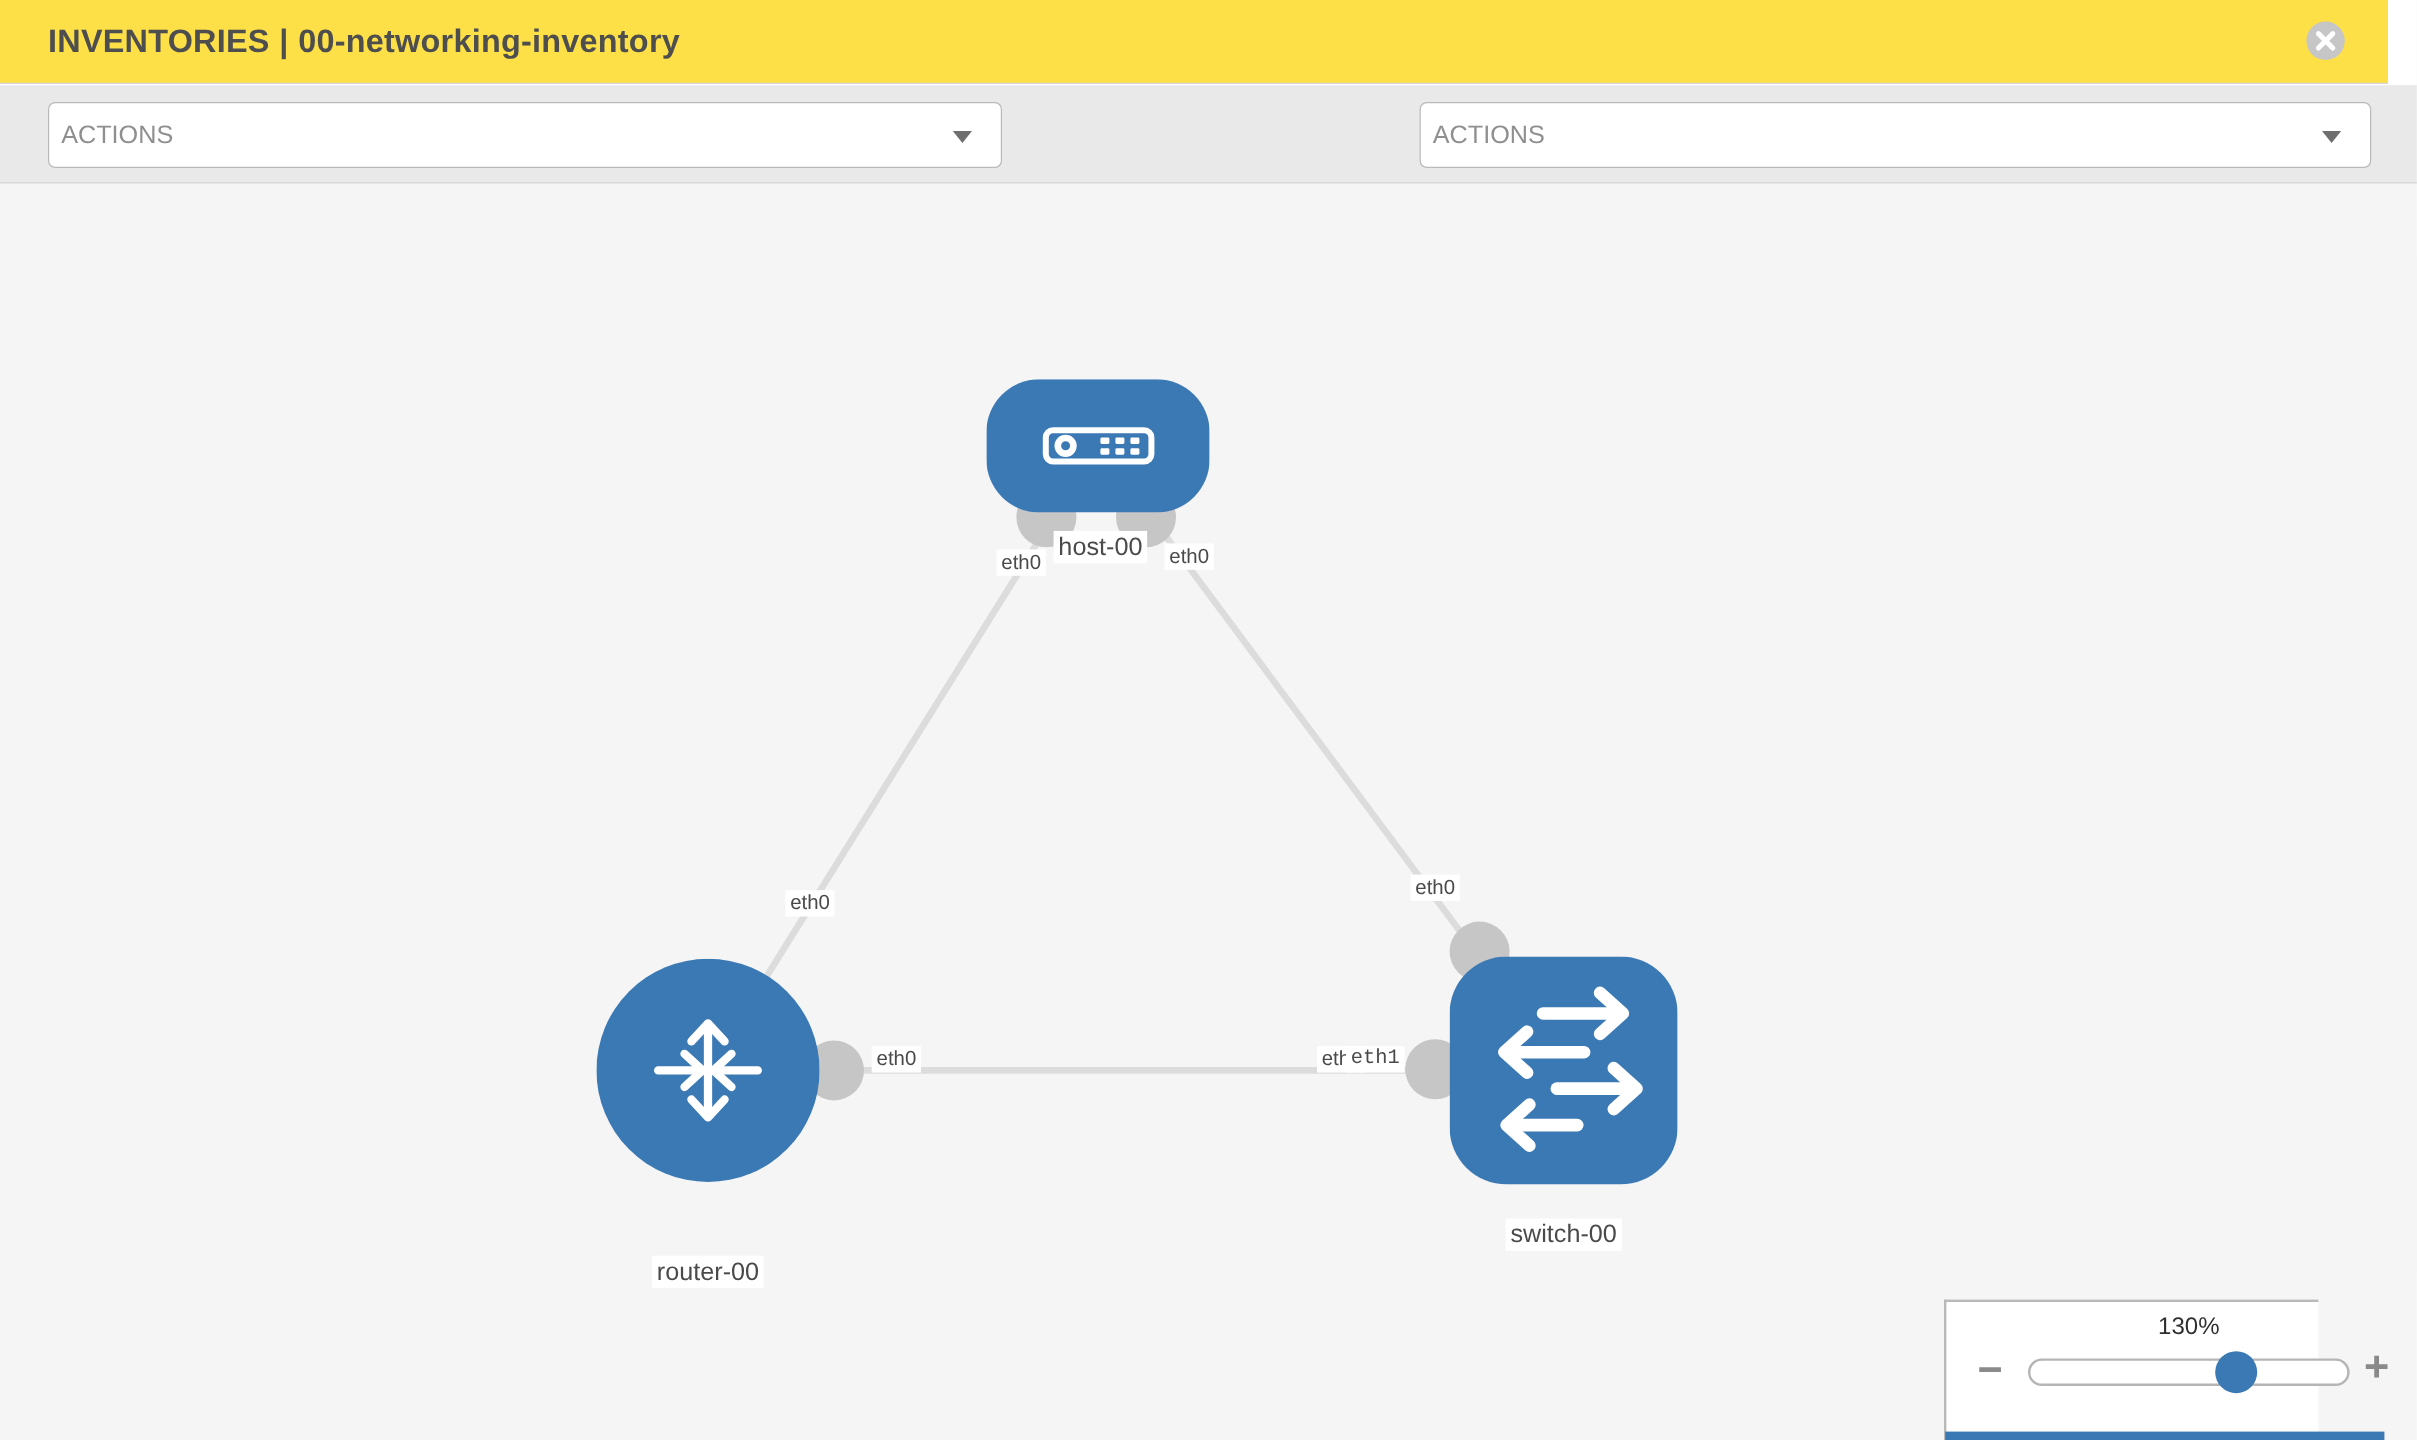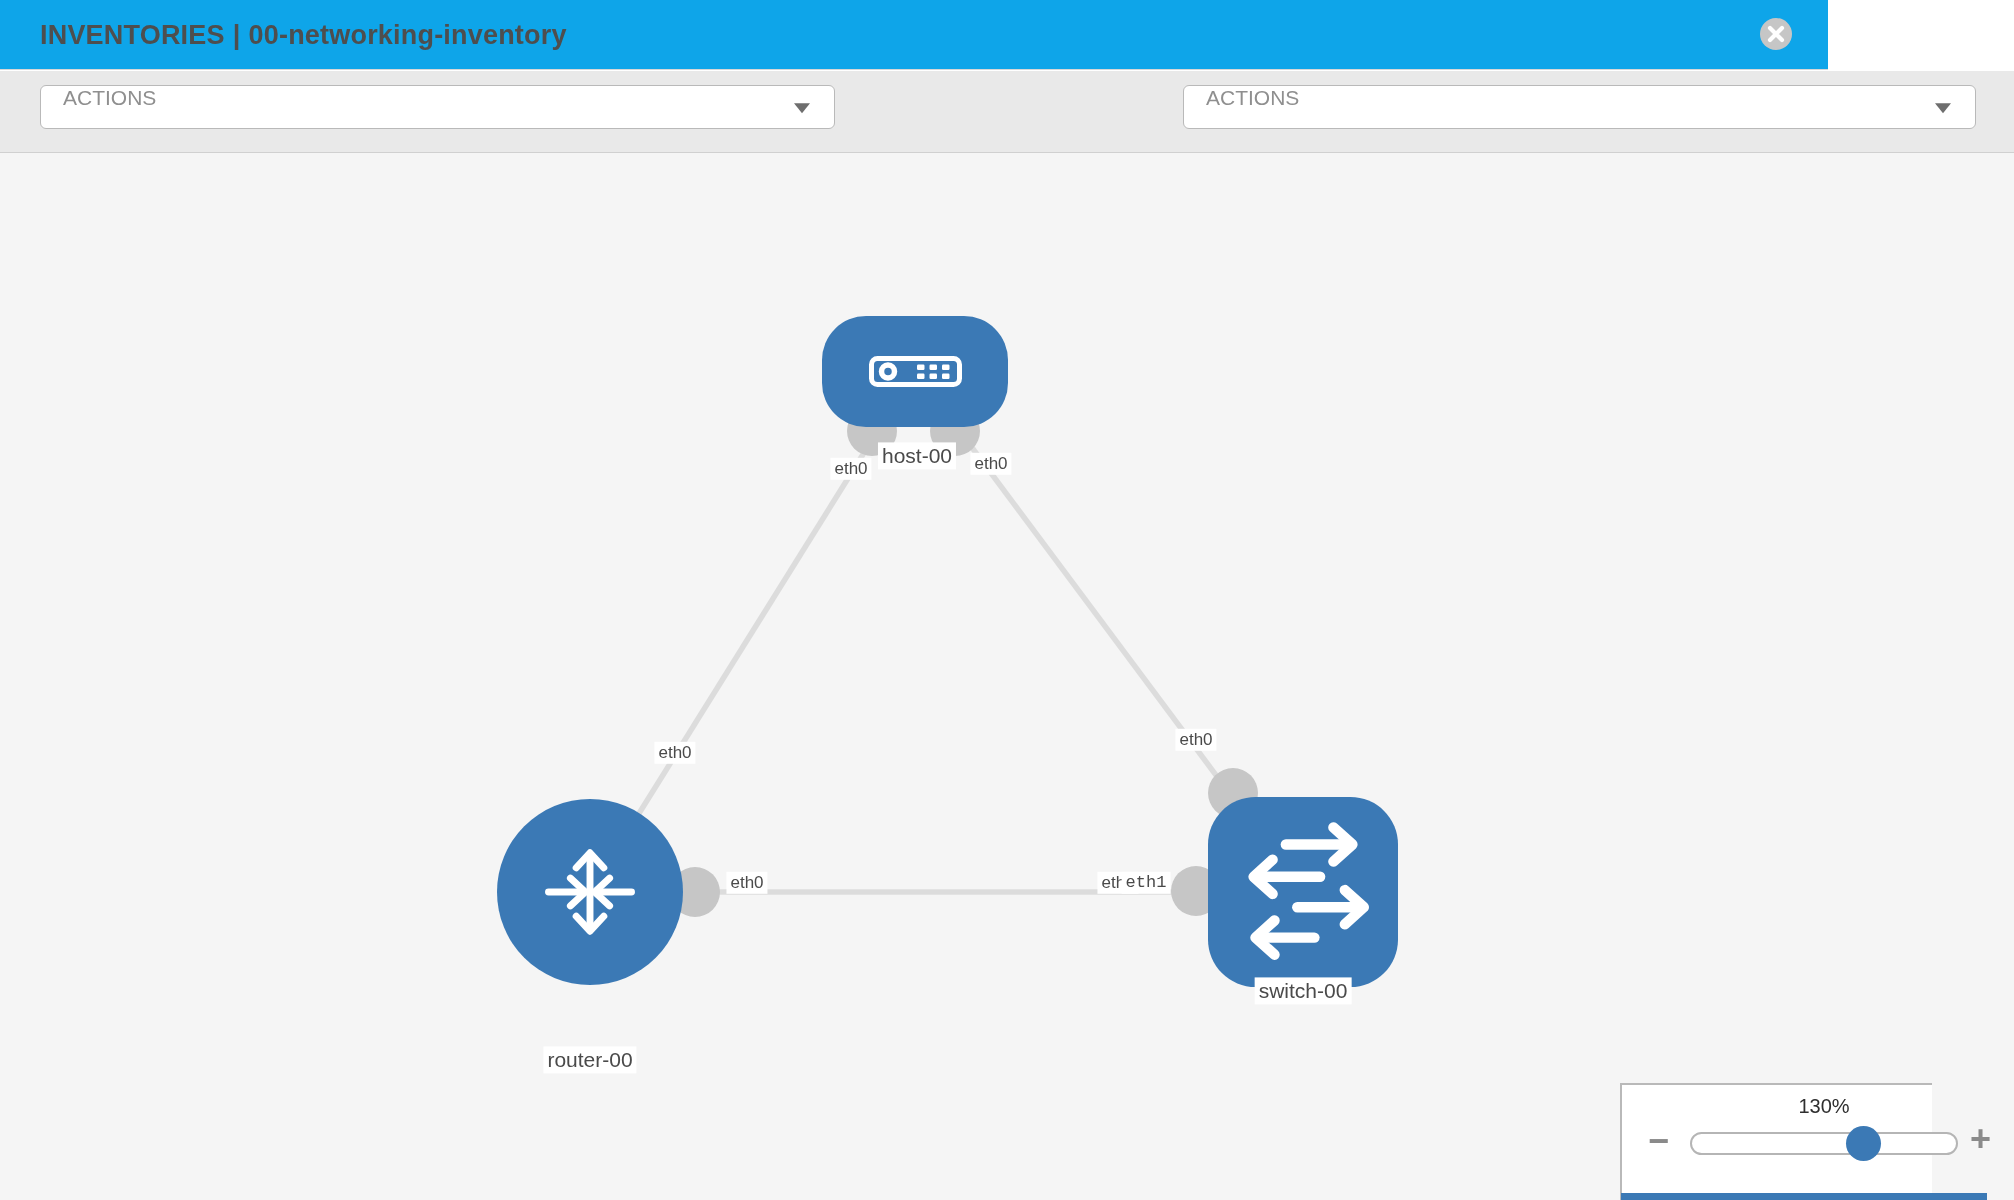--- a/index.html
+++ b/index.html
@@ -6,44 +6,44 @@
   html,body { width: 2014px; height: 1200px; }
   body {
     font-family: "Liberation Sans", sans-serif;
     background: #ffffff;
     position: relative;
     overflow: hidden;
   }
 
   
   .header {
-    position: absolute; top: 0; left: 0; width: 1828px; height: 70px;
-    background: #0ea5e9; border-bottom: 1px solid #d7d7d7;
+    position: absolute; top: 0; left: 0; width: 1990px; height: 70px;
+    background: #fde047; border-bottom: 1px solid #d7d7d7;
   }
   .title {
     position: absolute; left: 40px; top: 50%; transform: translateY(-50%);
     font-size: 27px; font-weight: 700; color: #4e4e4e; letter-spacing: .2px;
     white-space: nowrap;
   }
   .title span { margin-right: 8px; }
   .title span:last-child { margin-right: 0; }
   .close-btn {
     position: absolute; right: 35px; top: 17px; width: 34px; height: 34px;
     cursor: pointer; border: none; background: transparent; padding: 0;
   }
 
   
   .toolbar {
     position: absolute; top: 71px; left: 0; width: 2014px; height: 82px;
     background: #e9e9e9; border-bottom: 1px solid #d0d0d0;
   }
   .select {
-    position: absolute; top: 14px; height: 44px; background: #ffffff;
+    position: absolute; top: 14px; height: 55px; background: #ffffff;
     border: 1px solid #b9b9b9; border-radius: 6px;
-    display: flex; padding: 0 22px;
+    display: flex; align-items: center; padding: 0 10px;
     color: #8f8f8f; font-size: 21px; cursor: pointer;
   }
   .select .caret {
     position: absolute; right: 24px; top: 50%; transform: translateY(-38%);
     width: 0; height: 0;
     border-left: 8px solid transparent; border-right: 8px solid transparent;
     border-top: 10px solid #6e6e6e;
   }
   #actions-select { left: 40px;  width: 795px; }
   #search-select  { left: 1183px; width: 793px; }
@@ -203,21 +203,21 @@
         <path d="M47 58 L80 58"></path>
           <path d="M72 49 L82 58 L72 67"></path>
         <path d="M56 74 L27 74"></path>
           <path d="M35 65 L25 74 L35 83"></path>
       </g>
     </svg>
   </div>
 
   <div class="lbl node-lbl" style="left:917px;  top:303px;">host-00</div>
   <div class="lbl node-lbl" style="left:590px;  top:859px;margin-top:48px;">router-00</div>
-  <div class="lbl node-lbl" style="left:1303px; top:838px;">switch-00</div>
+  <div class="lbl node-lbl" style="left:1303px; top:876px;">switch-00</div>
 
   <div class="lbl if-lbl" style="left:851px;  top:316px;">eth0</div>
   <div class="lbl if-lbl" style="left:675px;  top:600px;">eth0</div>
   <div class="lbl if-lbl" style="left:991px;  top:311px;">eth0</div>
   <div class="lbl if-lbl" style="left:1196px; top:587px;">eth0</div>
   <div class="lbl if-lbl" style="left:747px;  top:730px;">eth0</div>
   <div class="lbl if-lbl" style="left:1118px; top:730px;">eth0</div>
   <div class="lbl if-lbl" style="left:1146px; top:730px;font-family:Liberation Mono, monospace;">eth1</div>
 </div>
 

